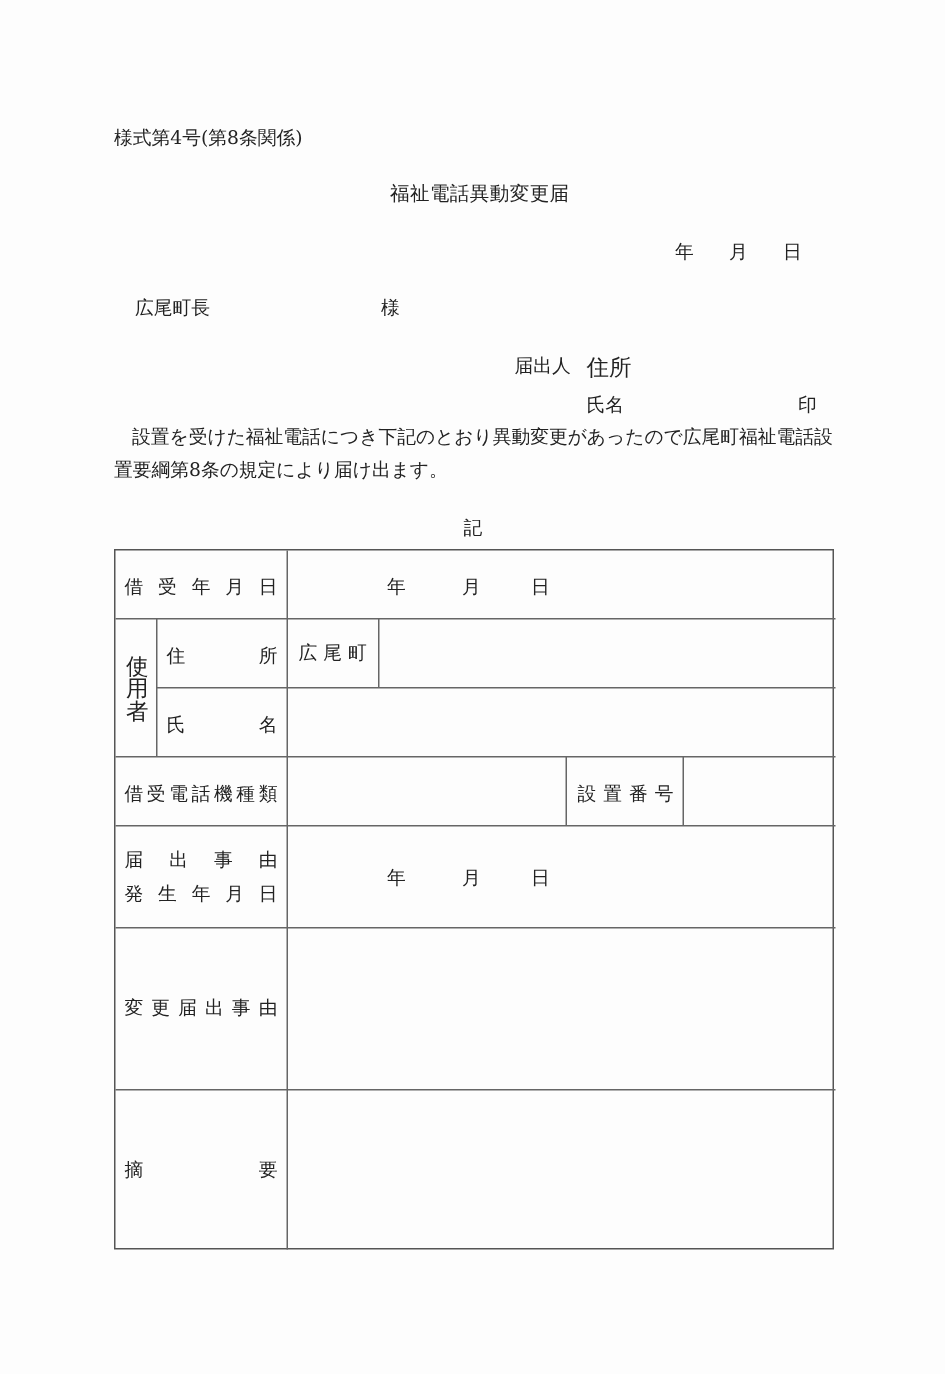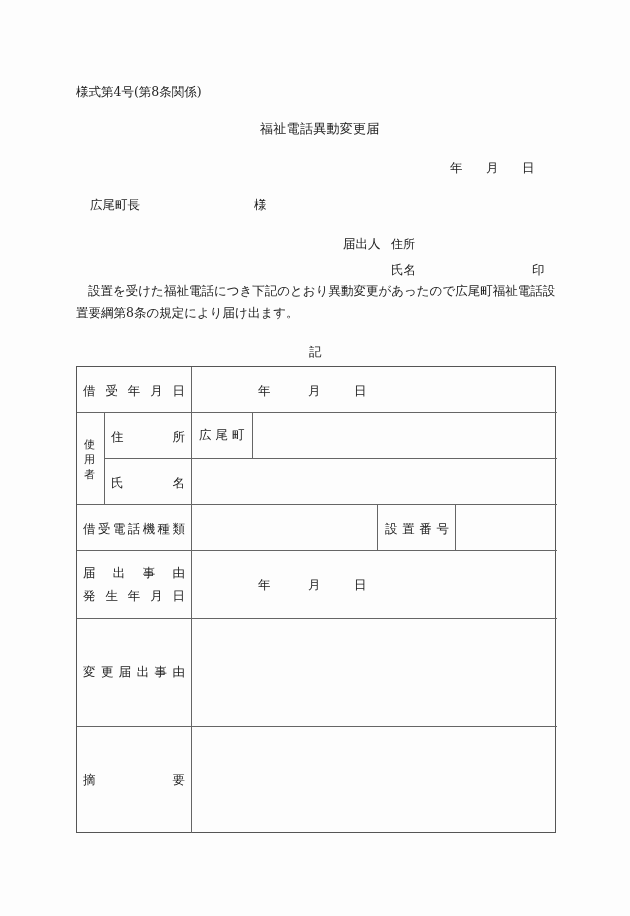--- a/index.html
+++ b/index.html
@@ -12,37 +12,37 @@
     overflow: hidden;
   }
   .abs { position: absolute; white-space: nowrap; }
   .t13 { font-size: 12.5px; }
   .form-no { left: 76px; top: 84px; font-size: 12.5px; }
   .title { left: 260px; top: 120px; font-size: 13px; letter-spacing: 0.3px; font-family: Liberation Serif, serif; }
   .date-line { top: 160px; font-size: 12.5px; }
   .addressee { left: 90px; top: 197px; font-size: 12.5px; }
   .sama { left: 254px; top: 197px; font-size: 12.5px; }
   .applicant-label { left: 343px; top: 236px; font-size: 12.5px; }
-  .addr-label { left: 391px; top: 236px; font-size: 12px; }
+  .addr-label { left: 391px; top: 236px; font-size: 15px; }
   .name-label { left: 391px; top: 262px; font-size: 12.5px; }
   .seal { left: 532px; top: 262px; font-size: 12.5px; }
   .body-text {
     left: 76px; top: 280px; width: 486px;
     white-space: normal; font-size: 12.5px; line-height: 22px;
     text-indent: 12px;
   }
   .ki { left: 309px; top: 344px; font-size: 12.5px; }
 
   
   .tbl { position: absolute; left: 76px; top: 366px; width: 480px; height: 467px;
          border: 1.2px solid #555; box-sizing: border-box; }
   .hl { position: absolute; height: 0; border-top: 1px solid #666; }
   .vl { position: absolute; width: 0; border-left: 1px solid #666; }
   .cell-text { position: absolute; font-size: 12.5px; display: flex; justify-content: space-between; }
-  .vert { position: absolute; font-size: 11px; width: 14px; line-height: 15px; text-align: left; white-space: normal; word-break: break-all; }
+  .vert { position: absolute; font-size: 15px; width: 14px; line-height: 15px; text-align: left; white-space: normal; word-break: break-all; }
 </style>
 </head>
 <body>
 
 <div class="abs form-no">様式第4号(第8条関係)</div>
 <div class="abs title">福祉電話異動変更届</div>
 
 <div class="abs date-line" style="left:450px">年</div>
 <div class="abs date-line" style="left:486px">月</div>
 <div class="abs date-line" style="left:522px">日</div>

